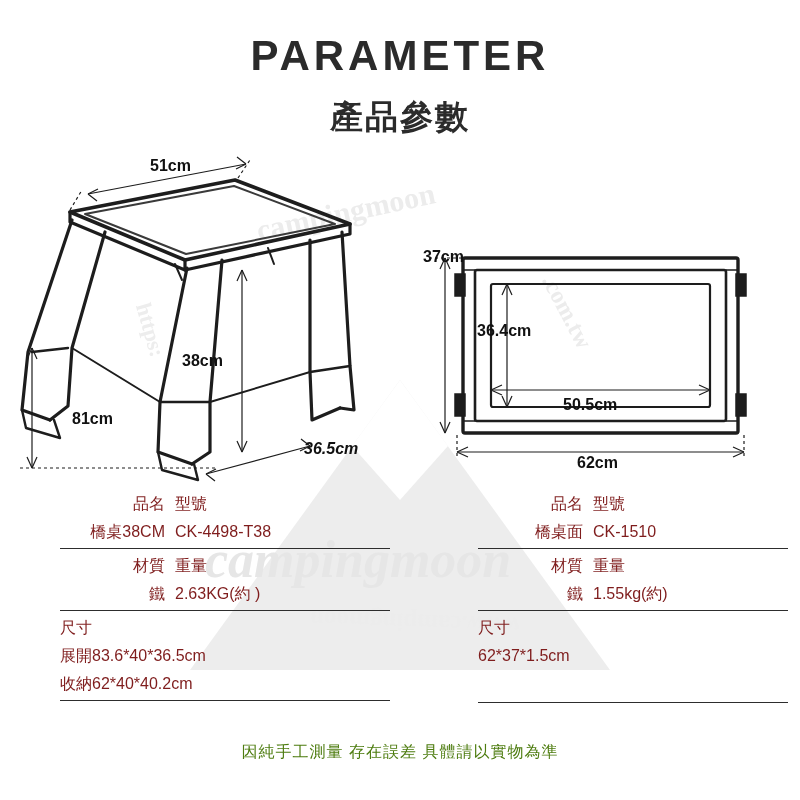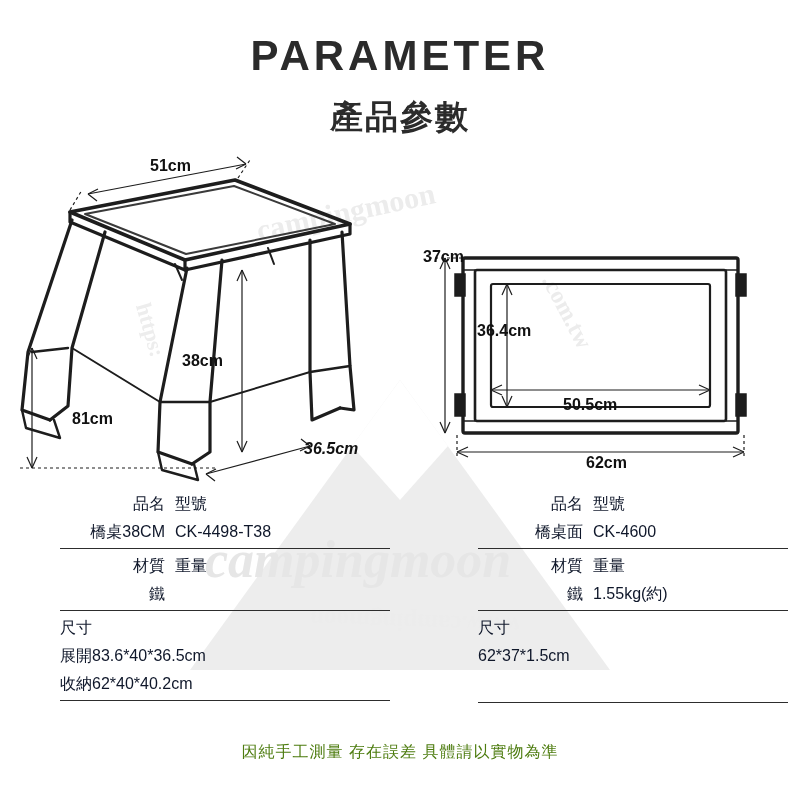--- a/index.html
+++ b/index.html
@@ -101,21 +101,21 @@
     font-size: 16px;
     font-weight: 700;
     color: #111;
     white-space: nowrap;
   }
 
   
   .spec {
     position: absolute;
     font-size: 16px;
-    color: #0f172a;
+    color: #7f1d1d;
   }
   #spec-left { left: 60px; top: 490px; width: 330px; }
   #spec-right { left: 478px; top: 490px; width: 310px; }
 
   .spec-row {
     display: flex;
     align-items: center;
     height: 28px;
   }
   .spec-row.headish { font-weight: 400; }
@@ -270,55 +270,56 @@
         <path d="M42,222 l11,-5 M42,222 l11,5"></path>
         <path d="M329,222 l-11,-5 M329,222 l-11,5"></path>
         <path d="M42,205 L42,228" stroke-dasharray="3,3"></path>
         <path d="M329,205 L329,228" stroke-dasharray="3,3"></path>
       </g>
     </svg>
 
     <div class="dimlabel" style="left:8px; top:18px;">37cm</div>
     <div class="dimlabel" style="left:62px; top:92px;">36.4cm</div>
     <div class="dimlabel" style="left:148px; top:166px;">50.5cm</div>
-    <div class="dimlabel" style="left:162px; top:224px;margin-left:9px;">62cm</div>
+    <div class="dimlabel" style="left:162px; top:224px;">62cm</div>
   </div>
 
   <div class="spec" id="spec-left">
     <div class="spec-row headish">
       <div class="cell-a">品名</div>
       <div class="cell-b">型號</div>
     </div>
     <div class="spec-row">
       <div class="cell-a">橋桌38CM</div>
       <div class="cell-b">CK-4498-T38</div>
     </div>
     <div class="hr"></div>
     <div class="spec-row headish">
       <div class="cell-a">材質</div>
       <div class="cell-b">重量</div>
     </div>
     <div class="spec-row">
       <div class="cell-a">鐵</div>
+      <div class="cell-b">2.63KG(約 )</div>
     </div>
     <div class="hr"></div>
     <div class="full-row">尺寸</div>
     <div class="full-row">展開83.6*40*36.5cm</div>
     <div class="full-row">收納62*40*40.2cm</div>
     <div class="hr"></div>
   </div>
 
   <div class="spec" id="spec-right">
     <div class="spec-row headish">
       <div class="cell-a">品名</div>
       <div class="cell-b">型號</div>
     </div>
     <div class="spec-row">
       <div class="cell-a">橋桌面</div>
-      <div class="cell-b">CK-4600</div>
+      <div class="cell-b">CK-1510</div>
     </div>
     <div class="hr"></div>
     <div class="spec-row headish">
       <div class="cell-a">材質</div>
       <div class="cell-b">重量</div>
     </div>
     <div class="spec-row">
       <div class="cell-a">鐵</div>
       <div class="cell-b">1.55kg(約)</div>
     </div>

